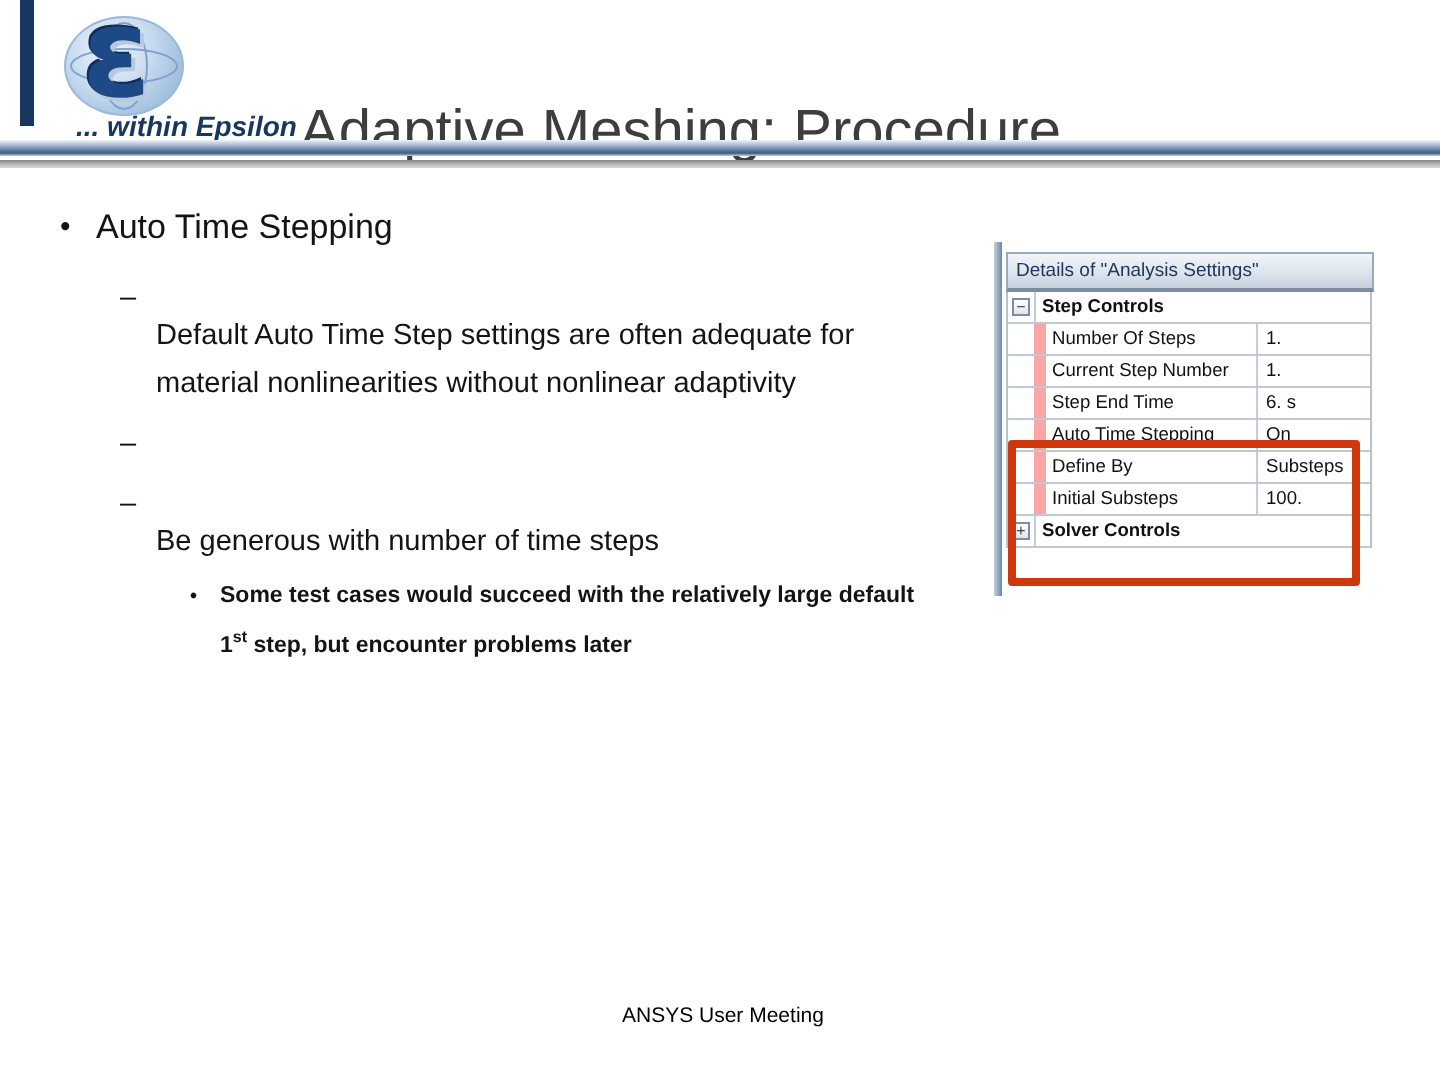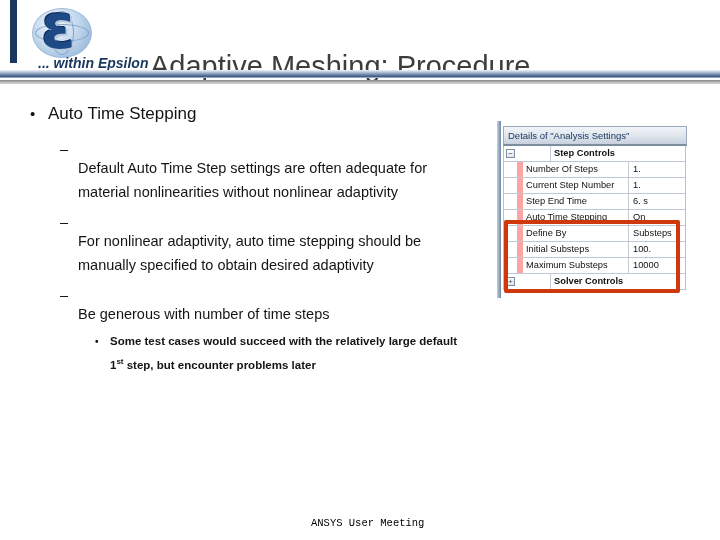--- a/index.html
+++ b/index.html
@@ -52,26 +52,26 @@
   .ptable{background:#fff;border-left:1px solid #b6c2d0;border-right:1px solid #b6c2d0;width:181px;}
   .prow{display:flex;height:15px;line-height:15px;font-size:9.3px;border-bottom:1px solid #bfc9d6;}
   .pexp{width:13px;flex:none;display:flex;align-items:center;}
   .expbox{display:inline-block;width:9px;height:9px;margin-left:2px;border:1px solid #7e8ea2;
     background:linear-gradient(#ffffff,#dfe5ec);font-size:8px;line-height:7px;text-align:center;
     color:#444;box-sizing:border-box;}
   .expbox:empty{display:none;}
   .plabel{width:102px;flex:none;padding-left:3px;border-left:6px solid #fca5a5;
     white-space:nowrap;overflow:hidden;color:#111;}
   .pvalue{flex:1;padding-left:4px;border-left:1px solid #c3cdd9;white-space:nowrap;color:#111;}
-  .prow.section .plabel{font-weight:bold;border-left:1px solid #c3cdd9;width:165px;margin-left:33px;}
+  .prow.section .plabel{font-weight:bold;border-left:1px solid #c3cdd9;width:165px;}
   .highlight-box{position:absolute;left:7px;top:99px;width:176px;height:73px;
     border:4px solid #cf380c;border-radius:2px;box-sizing:border-box;}
   
-  .footer-meeting{position:absolute;left:311px;top:502px;font-family:Liberation Mono, monospace;
-    font-size:10.5px;color:#000;margin-top:15px;}
+  .footer-meeting{position:absolute;left:311px;top:502px;font-family:Liberation Sans, sans-serif;
+    font-size:10.5px;color:#000;}
   .footer-page{position:absolute;left:684px;top:507px;font-family:"Liberation Serif","DejaVu Serif",serif;
     font-size:11.5px;color:#000;margin-top:48px;}
 </style>
 </head>
 <body>
 
 <div id="slide">
 
   <div class="left-bar"></div>
   <div class="logo">
@@ -91,21 +91,20 @@
       <span class="heading-marker">•</span>
       <span class="heading-text">Auto Time Stepping</span>
     </div>
     <div class="sub-list">
       <div class="sub-bullet">
         <span class="sub-marker">–</span>
         <span class="sub-text">Default Auto Time Step settings are often adequate for material nonlinearities without nonlinear adaptivity</span>
       </div>
       <div class="sub-bullet">
         <span class="sub-marker">–</span>
-        <span class="sub-text">For nonlinear adaptivity, auto time stepping should be manually specified to obtain desired adaptivity</span>
       </div>
       <div class="sub-bullet">
         <span class="sub-marker">–</span>
         <span class="sub-text">Be generous with number of time steps</span>
       </div>
     </div>
     <div class="note-row">
       <span class="note-marker">•</span>
       <span class="note-text"><span>Some test cases would succeed with the relatively large default 1</span><sup>st</sup><span> step, but encounter problems later</span></span>
     </div>
@@ -146,25 +145,20 @@
         <div class="prow">
           <div class="pexp"></div>
           <div class="plabel">Define By</div>
           <div class="pvalue">Substeps</div>
         </div>
         <div class="prow">
           <div class="pexp"></div>
           <div class="plabel">Initial Substeps</div>
           <div class="pvalue">100.</div>
         </div>
-        <div class="prow">
-          <div class="pexp"></div>
-          <div class="plabel">Maximum Substeps</div>
-          <div class="pvalue">10000</div>
-        </div>
         <div class="prow section">
           <div class="pexp">
               <span class="expbox">+</span>
             </div>
           <div class="plabel">Solver Controls</div>
 
         </div>
       </div>
     </div>
     <div class="highlight-box" style="border-color: rgb(207, 56, 12);"></div>

